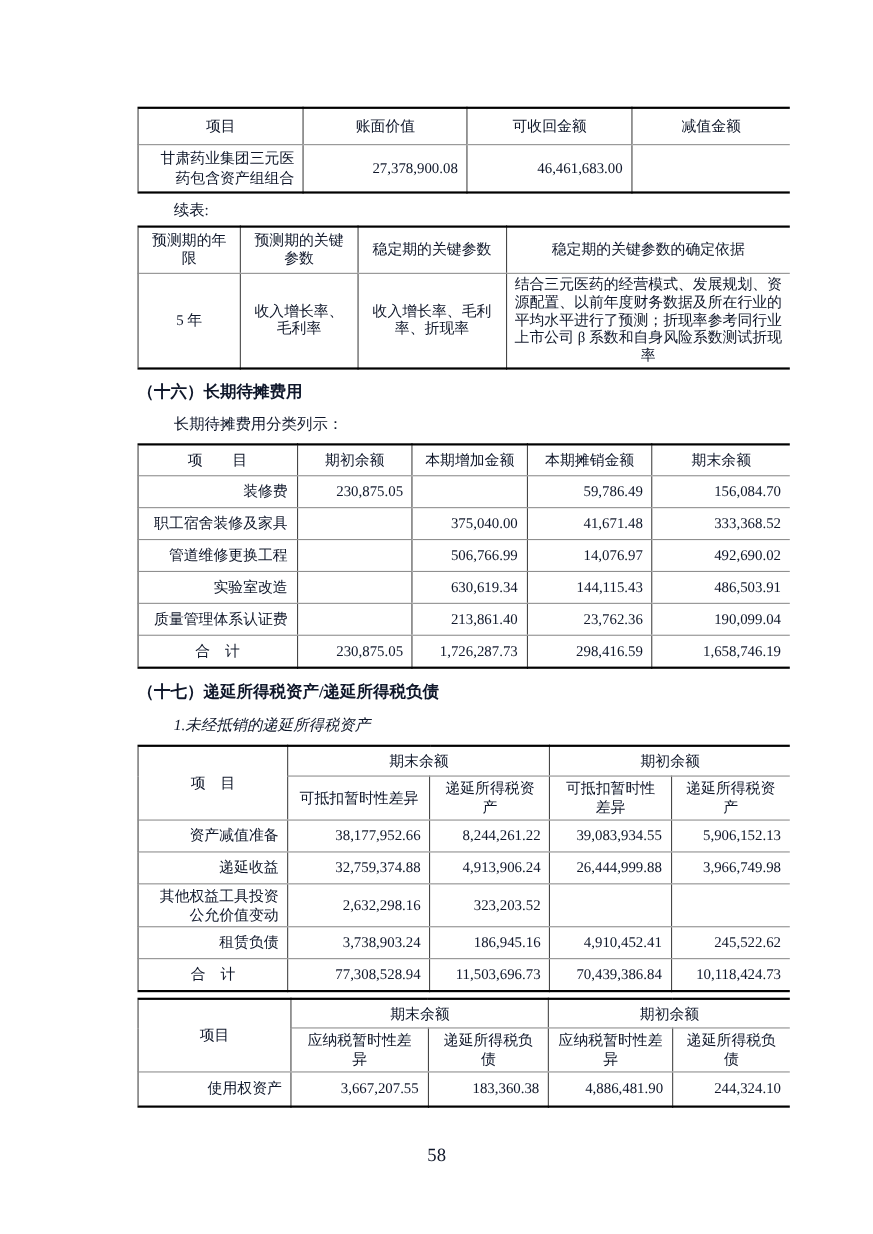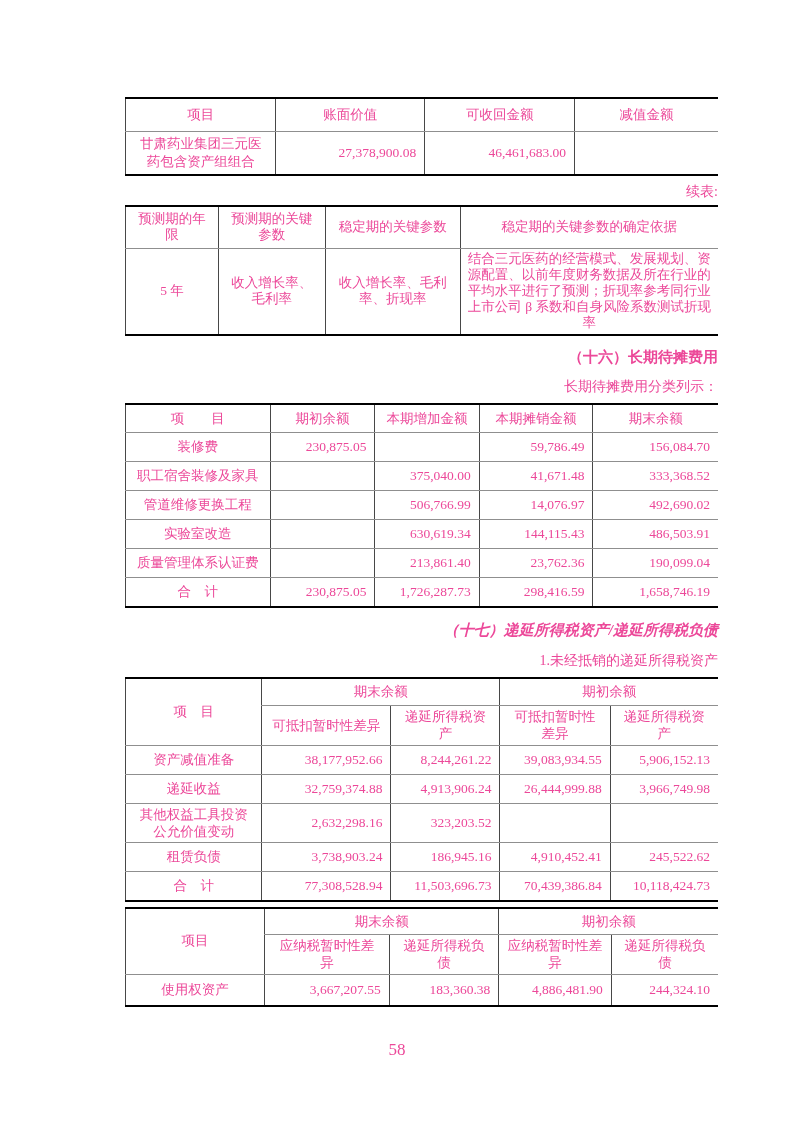--- a/index.html
+++ b/index.html
@@ -1,66 +1,66 @@
 <!DOCTYPE html>
 <html><head>
 <meta charset="utf-8">
 <style>
   * { box-sizing: border-box; }
   html, body { margin: 0; padding: 0; background: #ffffff; }
   .page {
     width: 794px; height: 1122px; background: #fff; position: relative;
-    font-family: "Liberation Serif", "DejaVu Serif", serif; color: #ec4899;
+    font-family: "Liberation Serif", "DejaVu Serif", serif; color: #0f172a;
     overflow: hidden;
   }
   .content { margin-left: 125px; width: 593px; padding-top: 97px; }
 
   .doc-table {
     border-collapse: collapse; width: 100%; table-layout: fixed;
     border-top: 2px solid #000; border-bottom: 2.5px solid #000;
   }
   .doc-table td {
     border-left: 1px solid #474747;
     border-bottom: 1px solid #8f8f8f;
     font-size: 13.5px; line-height: 1.28; padding: 2px 8px;
     overflow: hidden; word-break: break-all; vertical-align: middle;
   }
   .doc-table > tbody:last-of-type > tr:last-child > td { border-bottom: none; }
   .doc-table td.c { text-align: center; }
   .doc-table td.r { text-align: right; }
-  .doc-table td.l { text-align: center; }
+  .doc-table td.l { text-align: right; }
 
   .tA thead tr { height: 33px; }
   .tA tbody tr { height: 44px; }
 
   .tB thead tr { height: 42px; }
   .tB tbody tr { height: 82px; }
   .tB td { line-height: 16.2px; padding: 2px 6px; }
 
   .tC tr { height: 29px; }
   .tC td { padding: 1px 8px; }
 
   .tD thead tr { height: 28px; }
   .tD tbody tr { height: 29px; }
 
   .tE tr.gh { height: 27px; }
   .tE tr.sh { height: 38px; }
   .tE tbody tr { height: 32px; }
 
   .lbl { font-size: 14px; line-height: 18px; margin: 0; }
-  .indent { margin-left: 33px; text-align: right; }
+  .indent { margin-left: 33px; }
   .sec-heading { font-weight: bold; font-size: 15px; line-height: 20px; margin: 0; }
 
   .m-cont { margin-top: 7px; }
   .m-tblB { margin-top: 4px; }
   .m-h16 { margin-top: 11px; }
   .m-intro { margin-top: 11px; }
   .m-tblC { margin-top: 7px; }
-  .m-h17 { margin-top: 12px; font-style: italic; }
-  .m-sub1 { margin-top: 12px; }
+  .m-h17 { margin-top: 12px; }
+  .m-sub1 { margin-top: 12px; font-style: italic; }
   .m-tblD { margin-top: 7px; }
   .m-sub2 { margin-top: 9px; }
   .m-tblE { margin-top: 5px; }
 
   .page-number {
     position: absolute; left: 0; right: 0; top: 1040px;
     text-align: center; font-size: 17px;
   }
 </style>
 </head>

